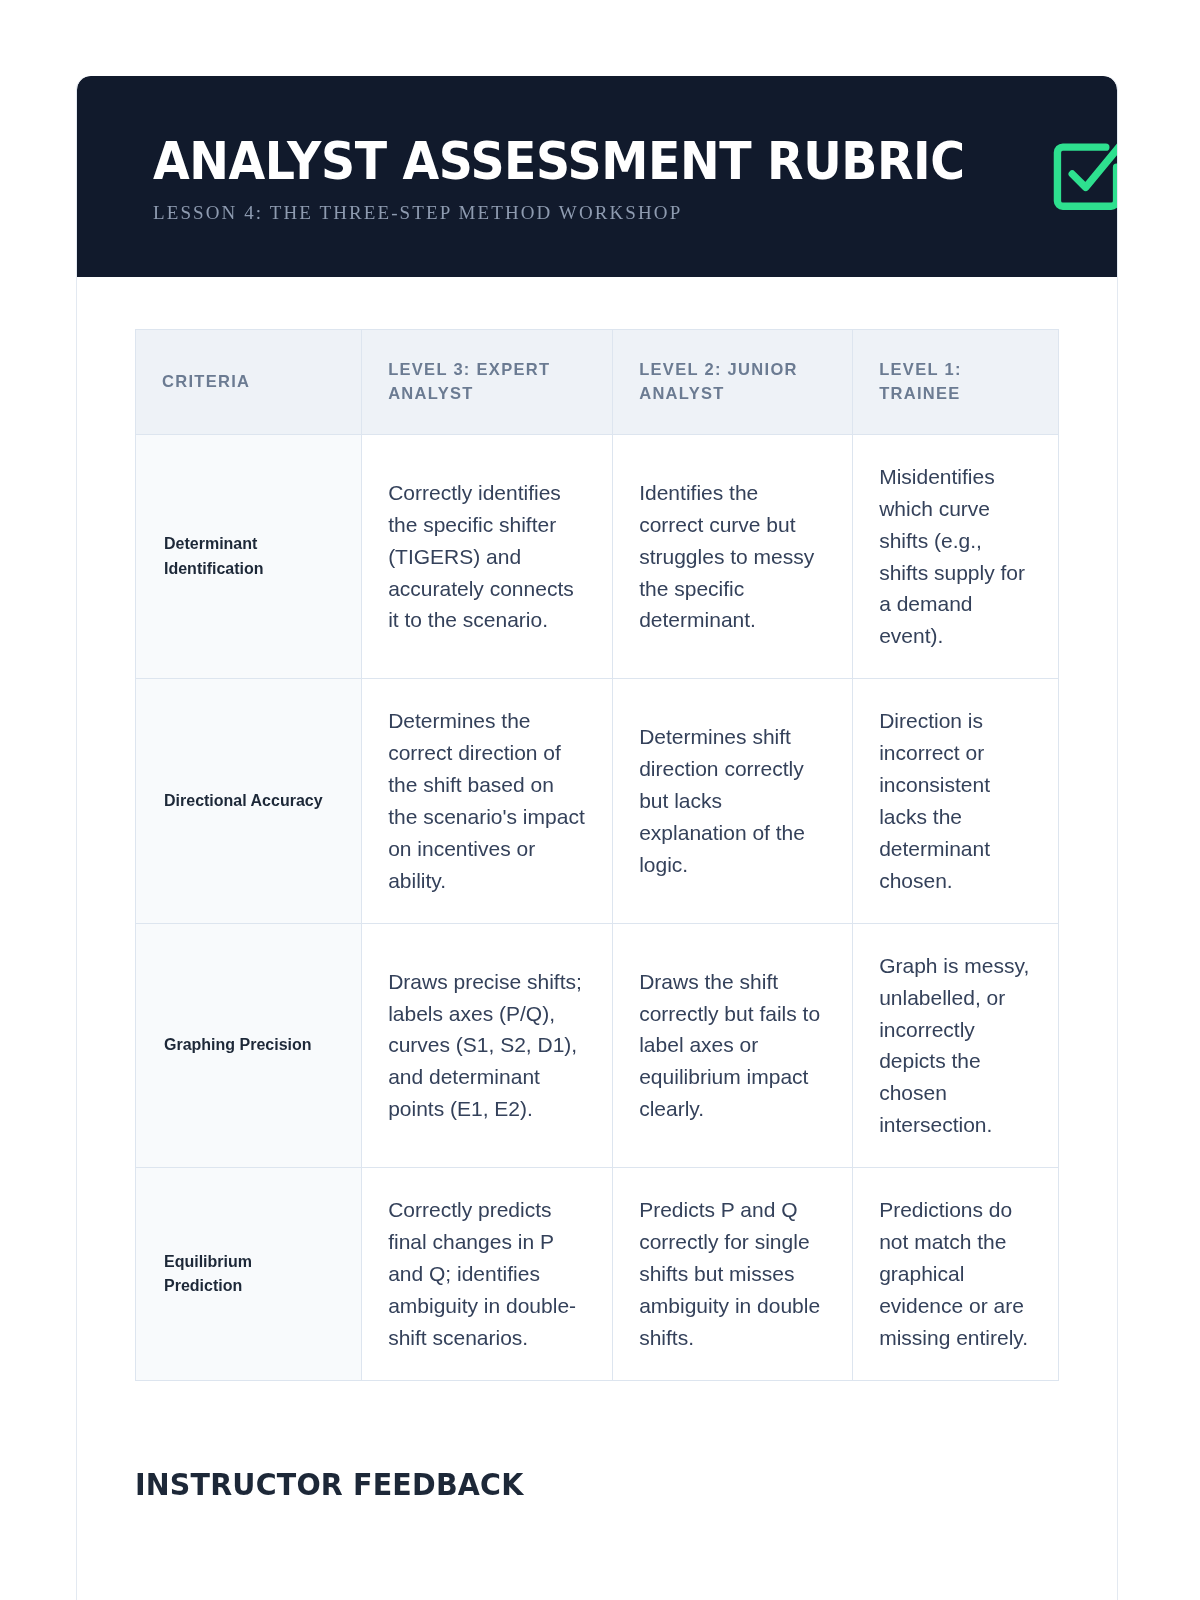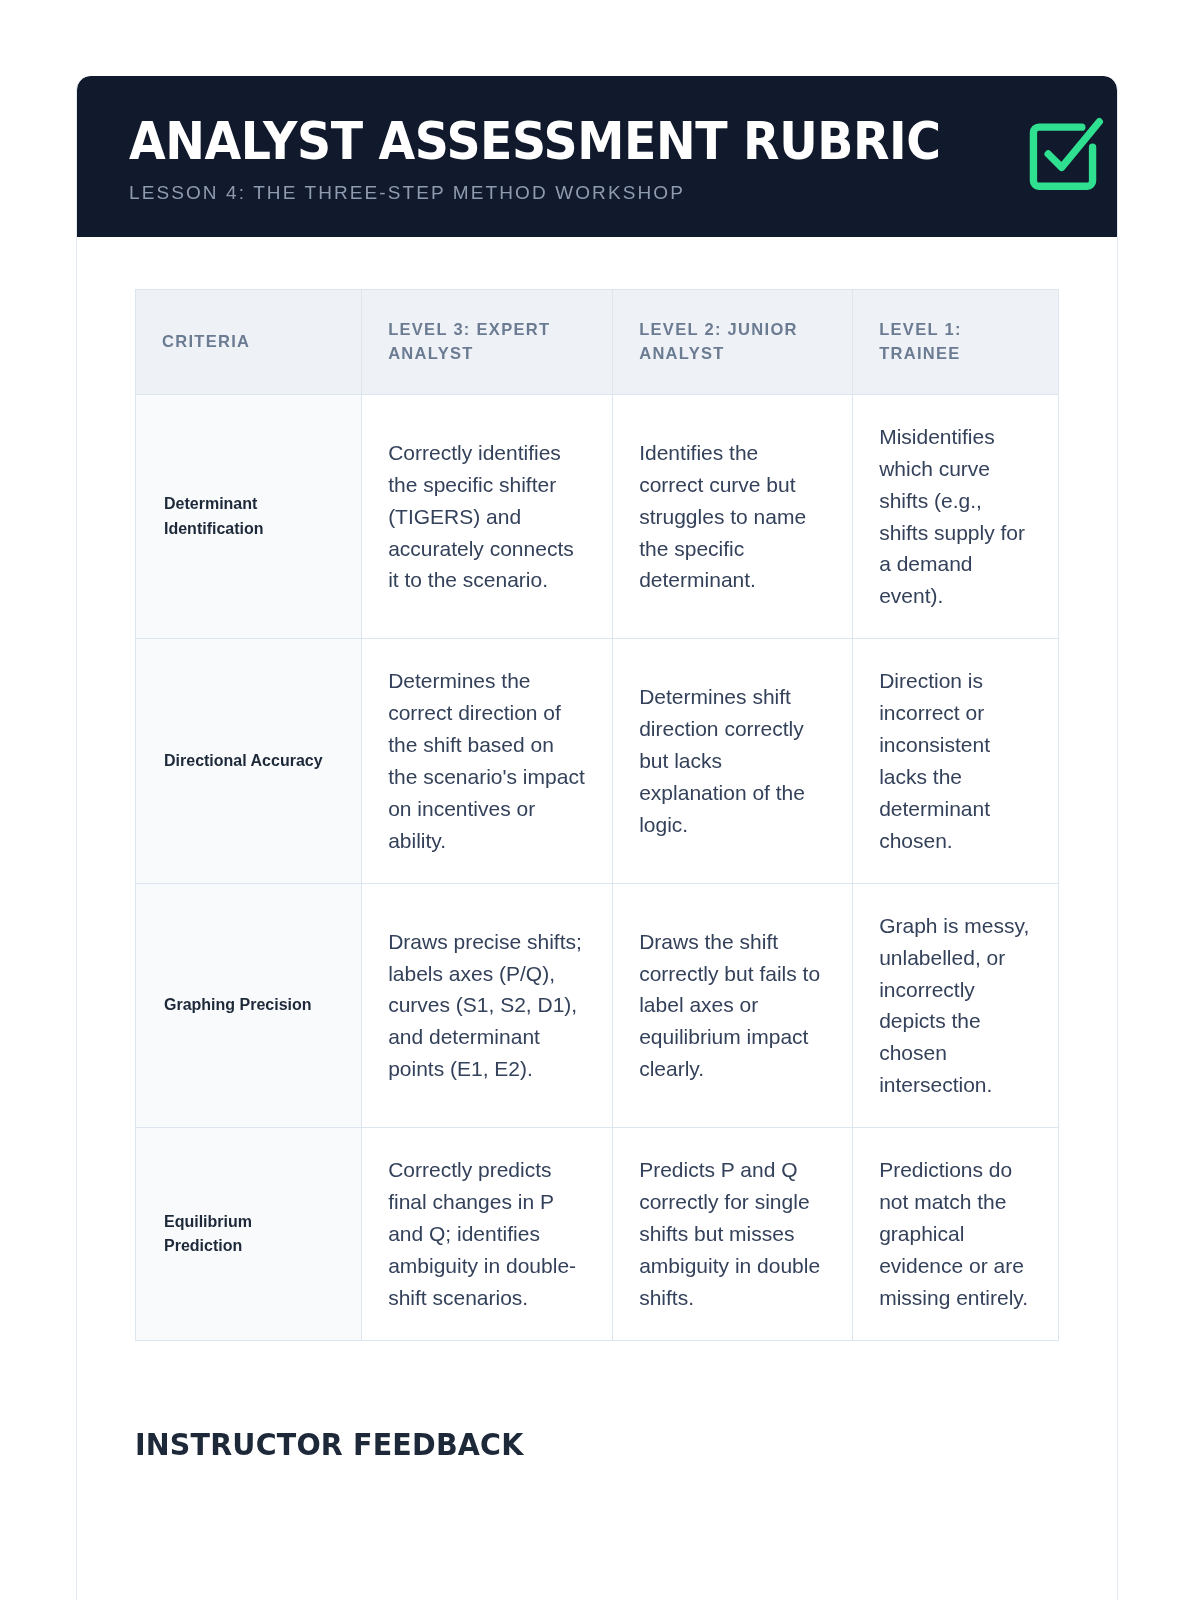--- a/index.html
+++ b/index.html
@@ -29,24 +29,24 @@
     background: #ffffff;
     border-radius: 14px 14px 0 0;
     border-left: 1px solid #e3e9f1;
     border-right: 1px solid #e3e9f1;
     overflow: hidden;
   }
 
   
   .card-header {
     position: relative;
-    height: 161px;
+    height: 201px;
     background: #111a2c;
     border-radius: 14px 14px 0 0;
-    padding: 0 52px;
+    padding: 0 76px;
     display: flex;
     align-items: center;
   }
 
   .header-texts {
     flex: 1 1 auto;
     padding-top: 6px;
   }
 
   .doc-title {
@@ -56,21 +56,21 @@
     line-height: 1.04;
     letter-spacing: -0.5px;
     color: #ffffff;
     transform: scaleX(0.93);
     transform-origin: left center;
     white-space: nowrap;
   }
 
   .doc-subtitle {
     margin-top: 14px;
-    font-family: Liberation Sans, sans-serif;
+    font-family: Liberation Serif, serif;
     font-weight: 500;
     font-size: 19px;
     letter-spacing: 2.1px;
     color: #8e9bb0;
     white-space: nowrap;
   }
 
   .header-icon {
     flex: 0 0 auto;
     width: 86px;
@@ -183,21 +183,21 @@
             <th>CRITERIA</th>
             <th>LEVEL 3: EXPERT ANALYST</th>
             <th>LEVEL 2: JUNIOR ANALYST</th>
             <th>LEVEL 1: TRAINEE</th>
           </tr>
         </thead>
         <tbody>
           <tr>
             <td class="criteria-cell">Determinant Identification</td>
             <td class="desc-cell">Correctly identifies the specific shifter (TIGERS) and accurately connects it to the scenario.</td>
-            <td class="desc-cell">Identifies the correct curve but struggles to name the specific determinant.</td>
+            <td class="desc-cell">Identifies the correct curve but struggles to messy the specific determinant.</td>
             <td class="desc-cell">Misidentifies which curve shifts (e.g., shifts supply for a demand event).</td>
           </tr>
           <tr>
             <td class="criteria-cell">Directional Accuracy</td>
             <td class="desc-cell">Determines the correct direction of the shift based on the scenario's impact on incentives or ability.</td>
             <td class="desc-cell">Determines shift direction correctly but lacks explanation of the logic.</td>
             <td class="desc-cell">Direction is incorrect or inconsistent lacks the determinant chosen.</td>
           </tr>
           <tr>
             <td class="criteria-cell">Graphing Precision</td>

